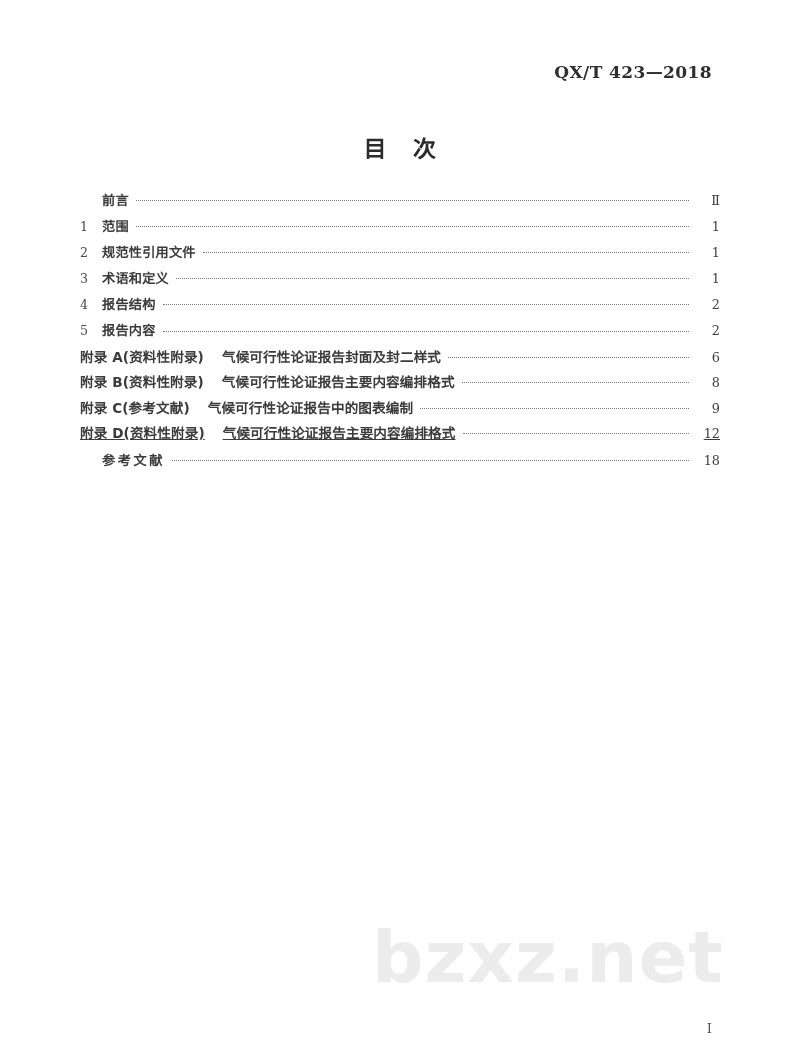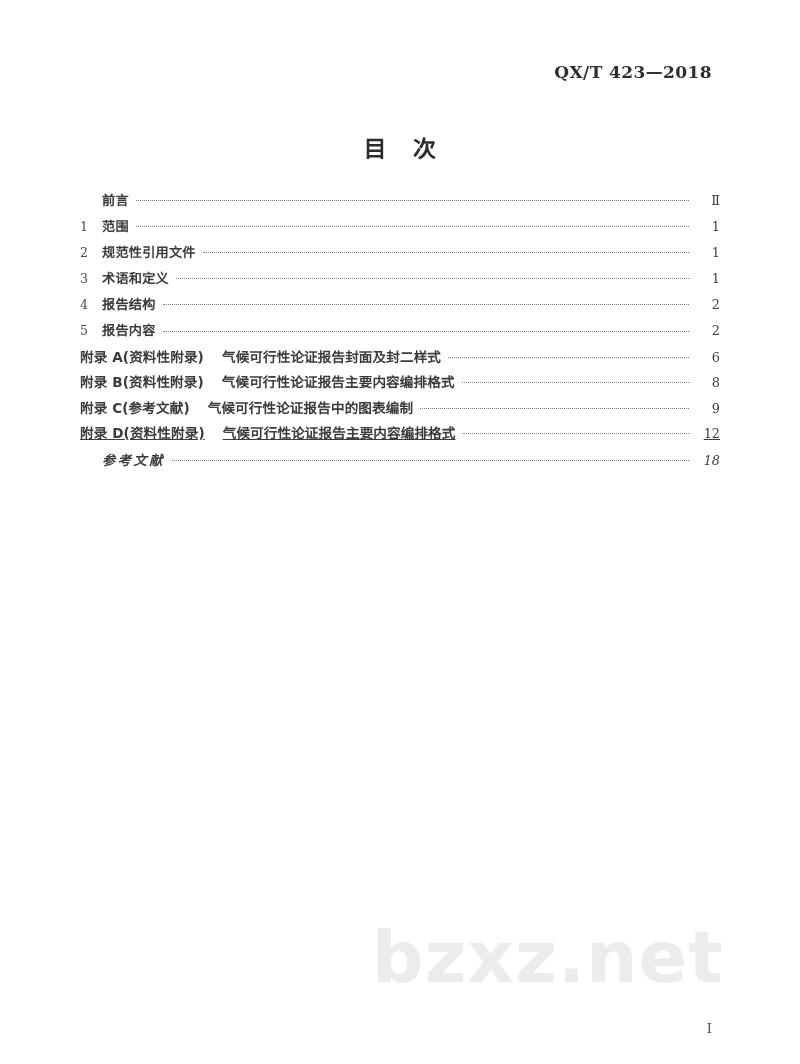--- a/index.html
+++ b/index.html
@@ -66,21 +66,21 @@
     font-family: "DejaVu Sans", "Liberation Sans", sans-serif;
     font-size: 13.2px;
     color: #3b3b3b;
     line-height: 1;
     margin-bottom: 9.6px;
     white-space: nowrap;
   }
   .toc-entry.sec { margin-bottom: 10.2px; }
   .toc-entry.app { font-size: 13.6px; margin-bottom: 9px; }
   .toc-entry.app.last-app { margin-bottom: 11px; text-decoration: underline; }
-  .toc-entry.ref { margin-top: 3px; font-style: italic; }
+  .toc-entry.ref { margin-top: 3px; }
 
   .num {
     display: inline-block;
     width: 22px;
     flex: 0 0 22px;
     font-family: "DejaVu Serif", "Liberation Serif", serif;
     font-size: 12.6px;
     color: #4a4a4a;
   }
   .label {

